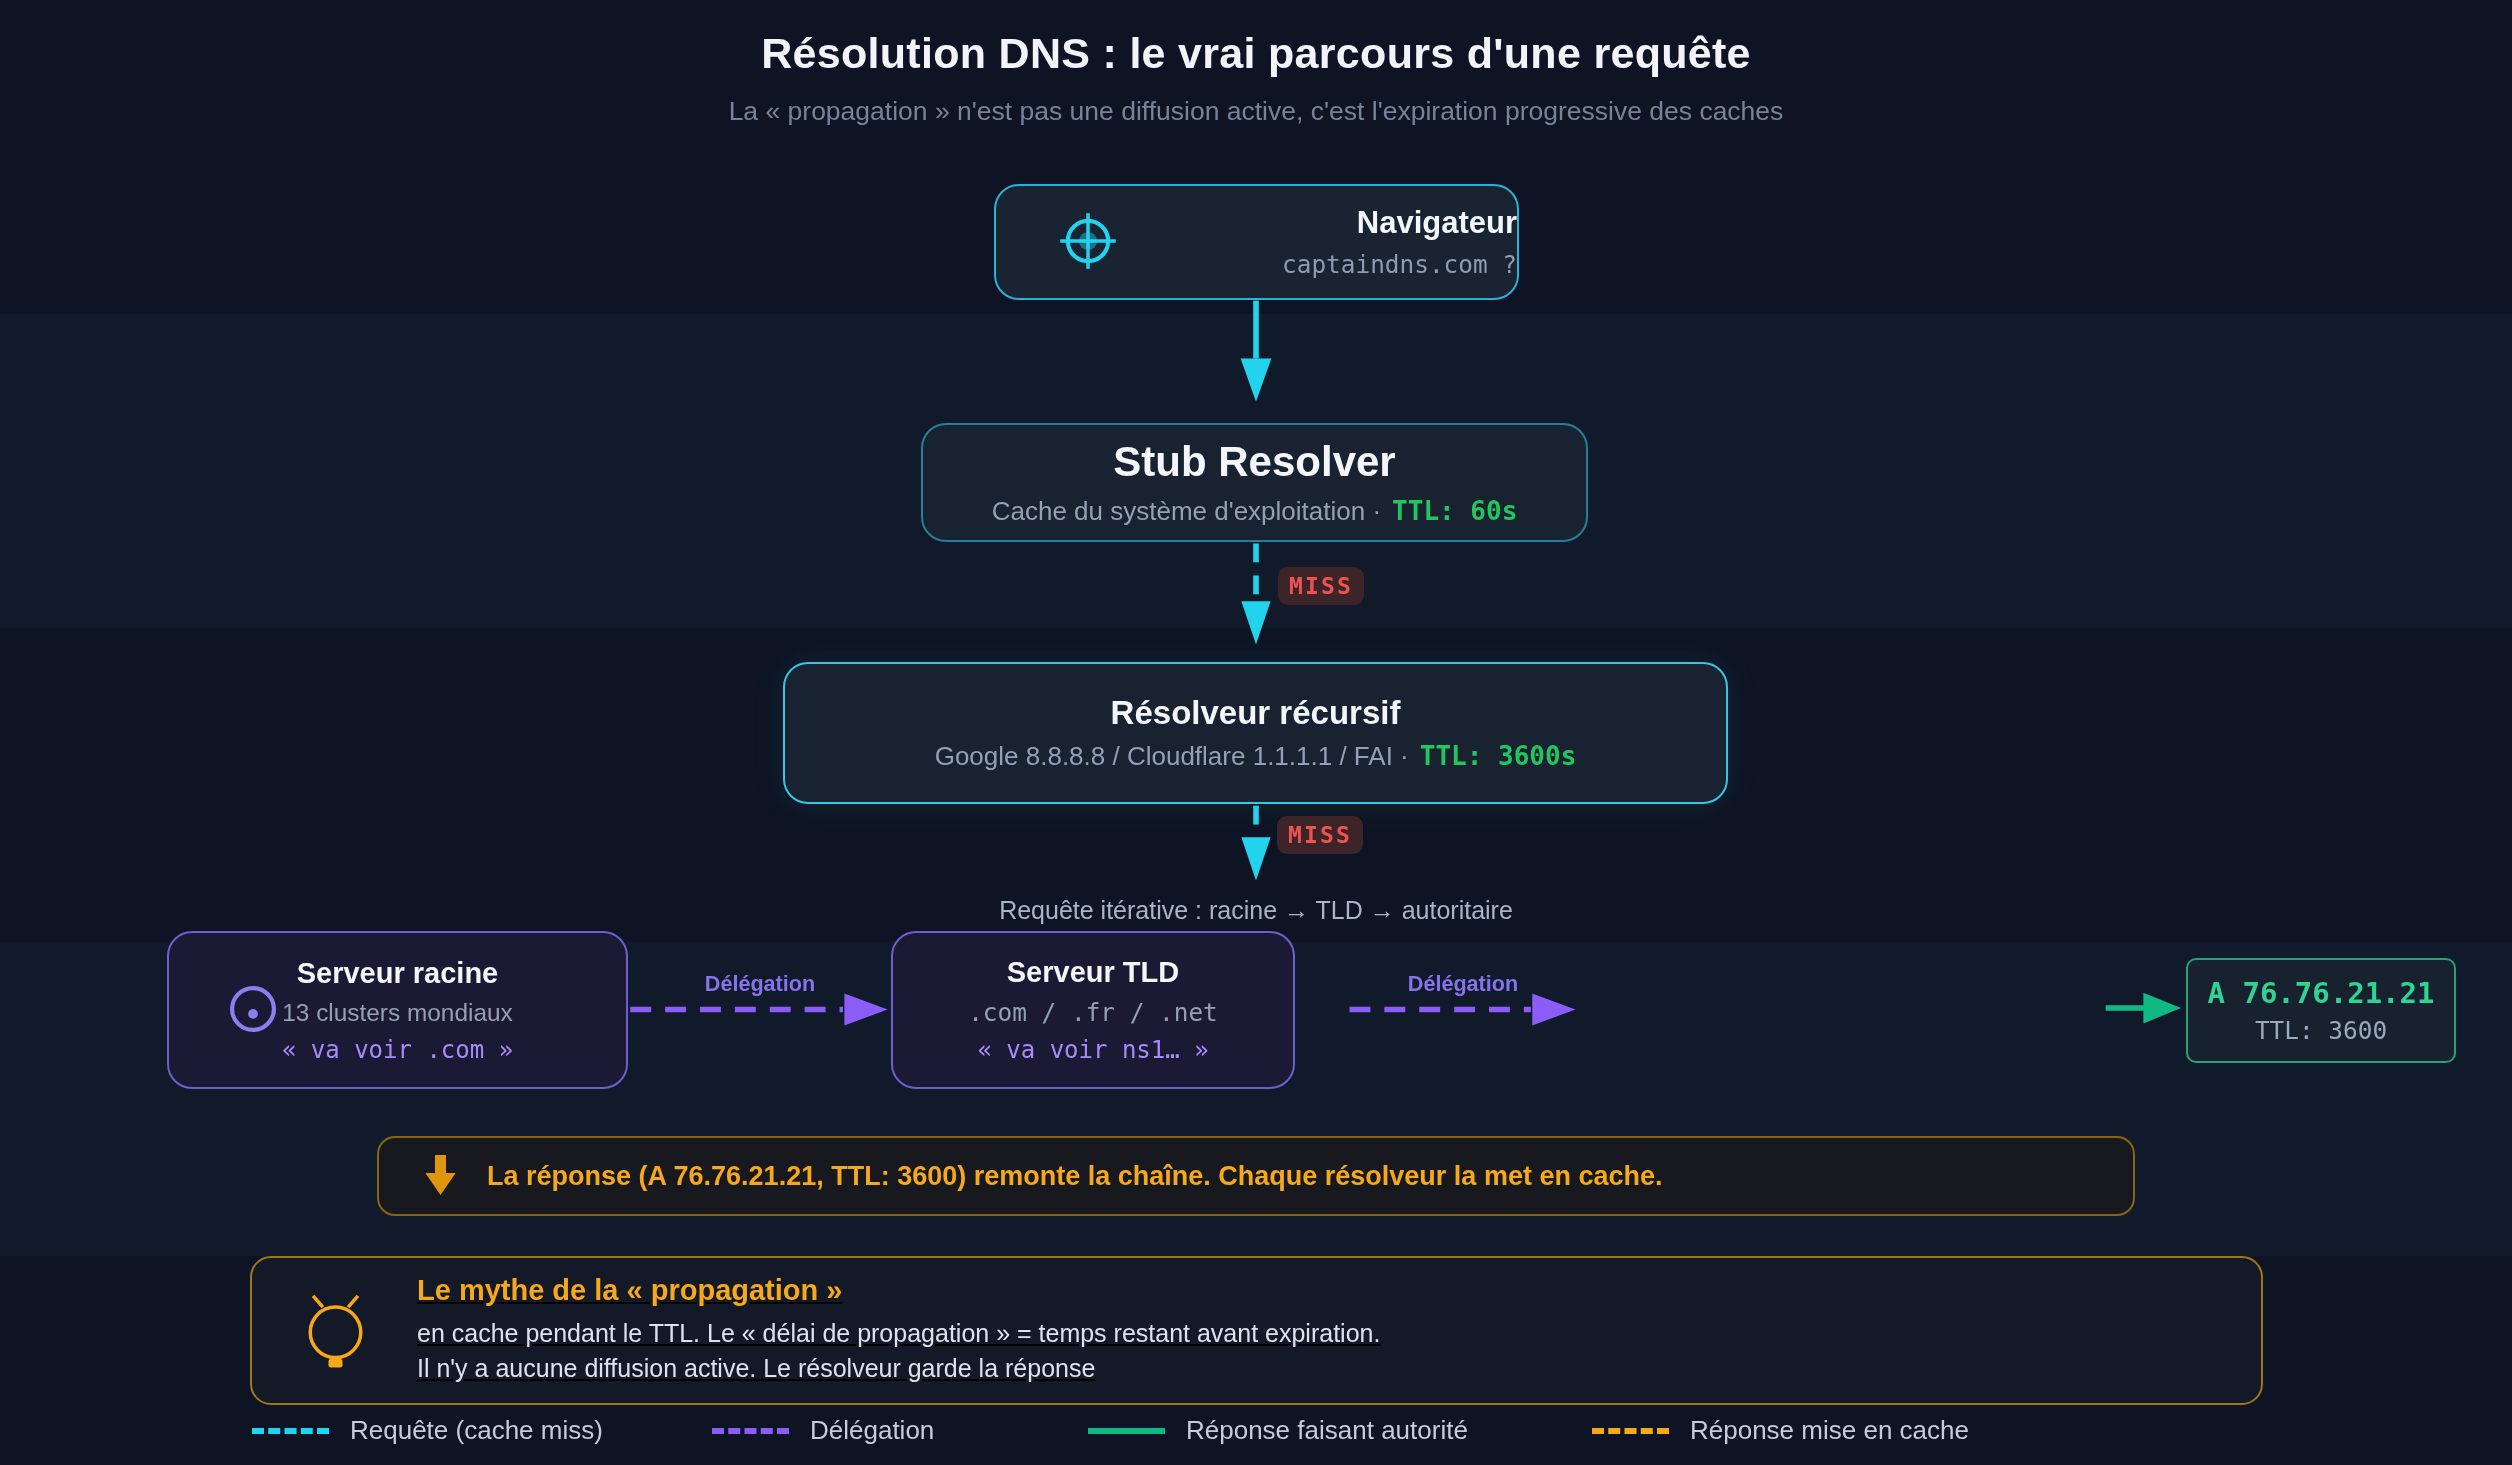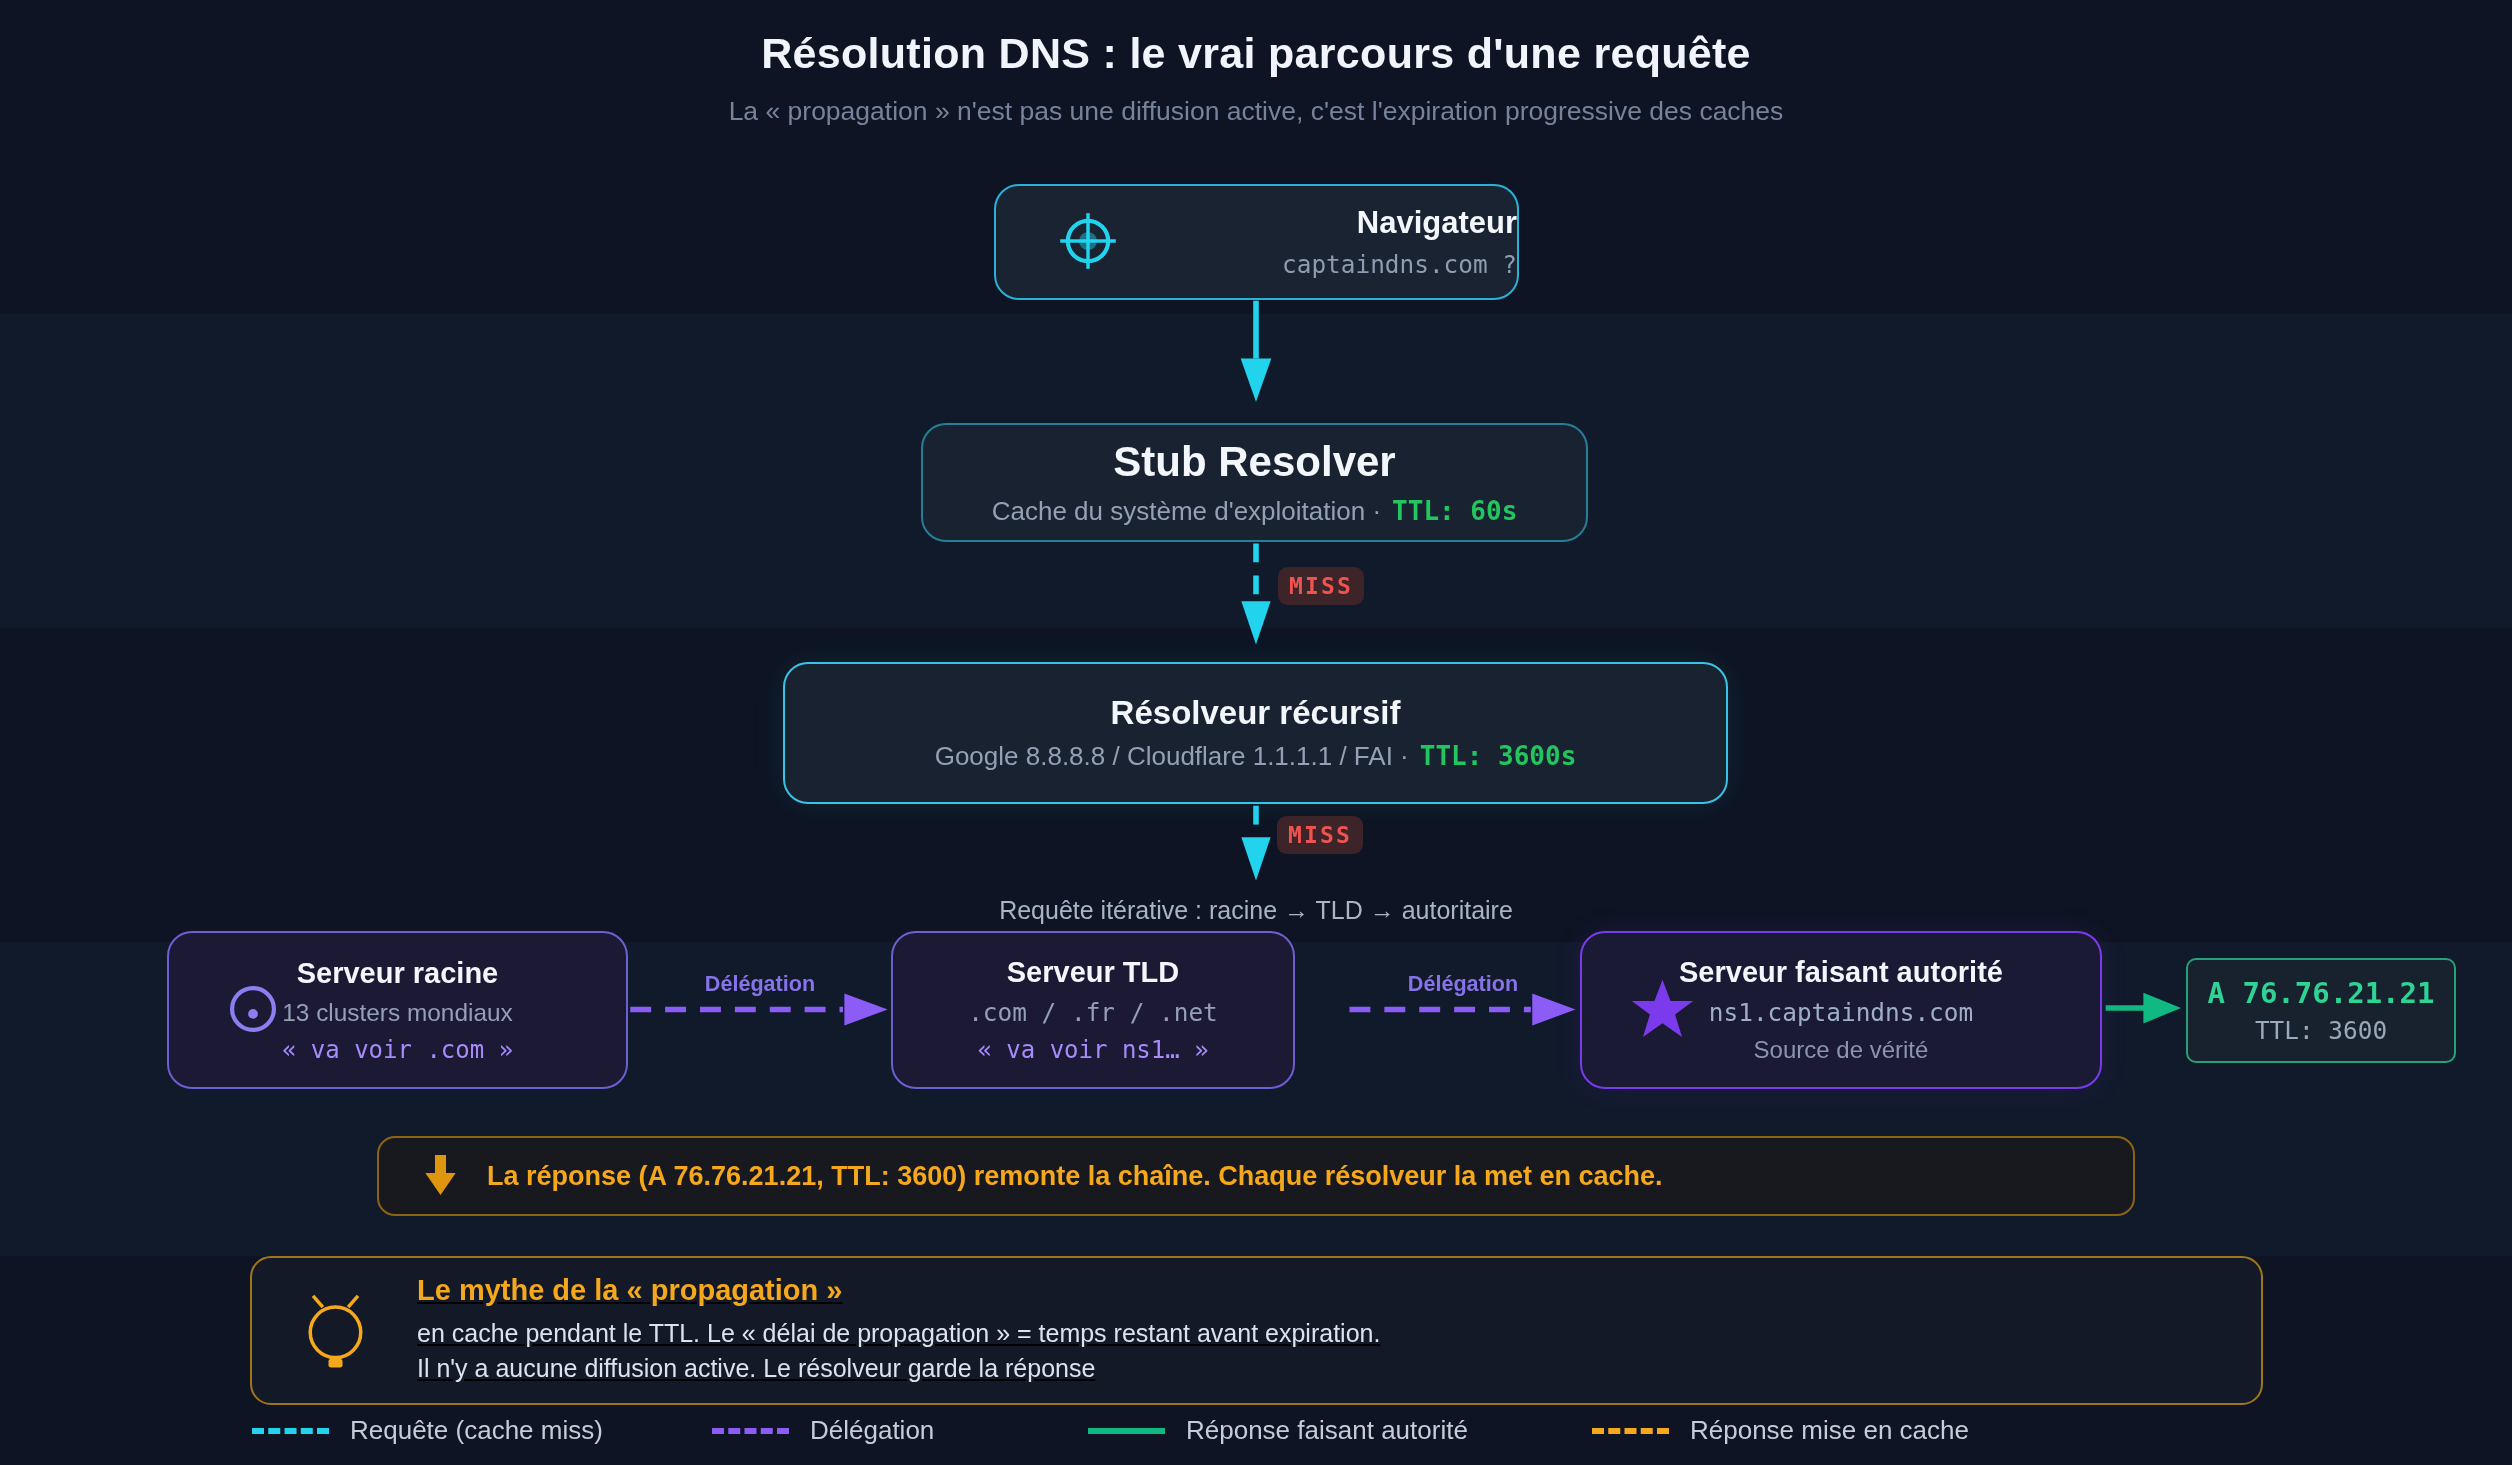--- a/index.html
+++ b/index.html
@@ -165,30 +165,20 @@
     <div class="line2 dim">13 clusters mondiaux</div>
     <div class="line3 quote-purple mono">« va voir .com »</div>
   </div>
 
   <div class="node rowbox" id="tld-srv">
     <div class="node-title">Serveur TLD</div>
     <div class="line2 dim mono">.com / .fr / .net</div>
     <div class="line3 quote-purple mono">« va voir ns1… »</div>
   </div>
 
-  <div class="node rowbox" id="auth-srv">
-    <span class="node-icon" style="left:47px;">
-      <svg width="67" height="67" viewBox="0 0 96 96">
-        <polygon points="48,6 59.5,36.5 92,36.5 66,56 76,88 48,68.5 20,88 30,56 4,36.5 36.5,36.5" fill="#7c3aed"></polygon>
-      </svg>
-    </span>
-    <div class="node-title">Serveur faisant autorité</div>
-    <div class="line2 mono" style="color:#9fb0c2;">ns1.captaindns.com</div>
-    <div class="line3" style="color:#8a96aa;">Source de vérité</div>
-  </div>
 
   <div class="node" id="answer">
     <div class="rec mono">A 76.76.21.21</div>
     <div class="attl mono">TTL: 3600</div>
   </div>
 
   <div id="banner">
     <span>
       <svg width="31" height="40" viewBox="0 0 44 58">
         <polygon points="14,0 30,0 30,26 44,26 22,58 0,26 14,26" fill="#e0950f"></polygon>

